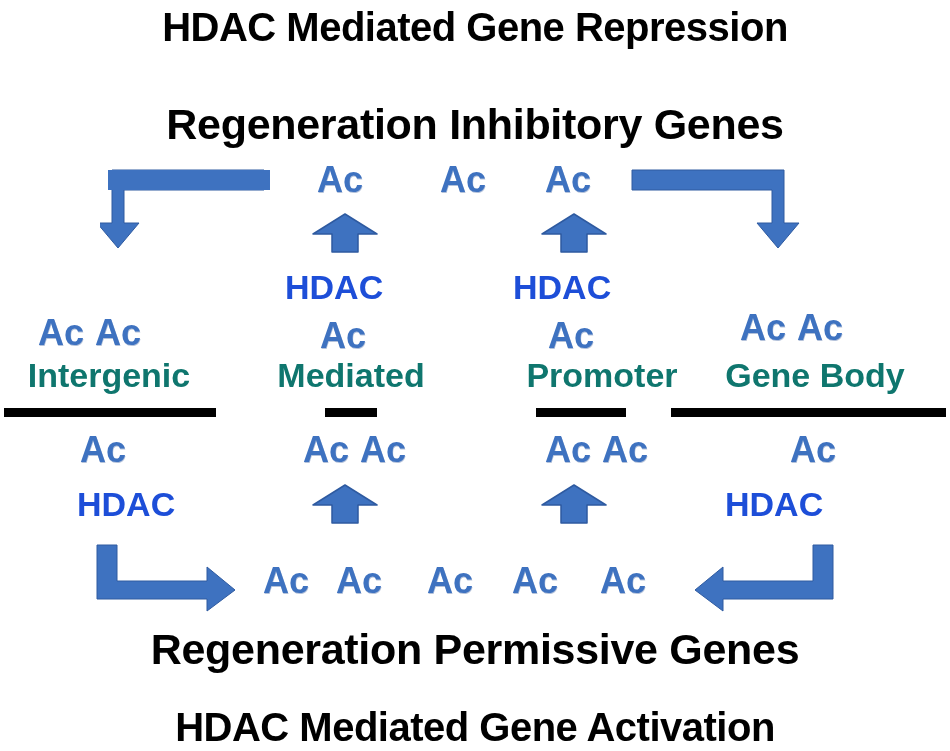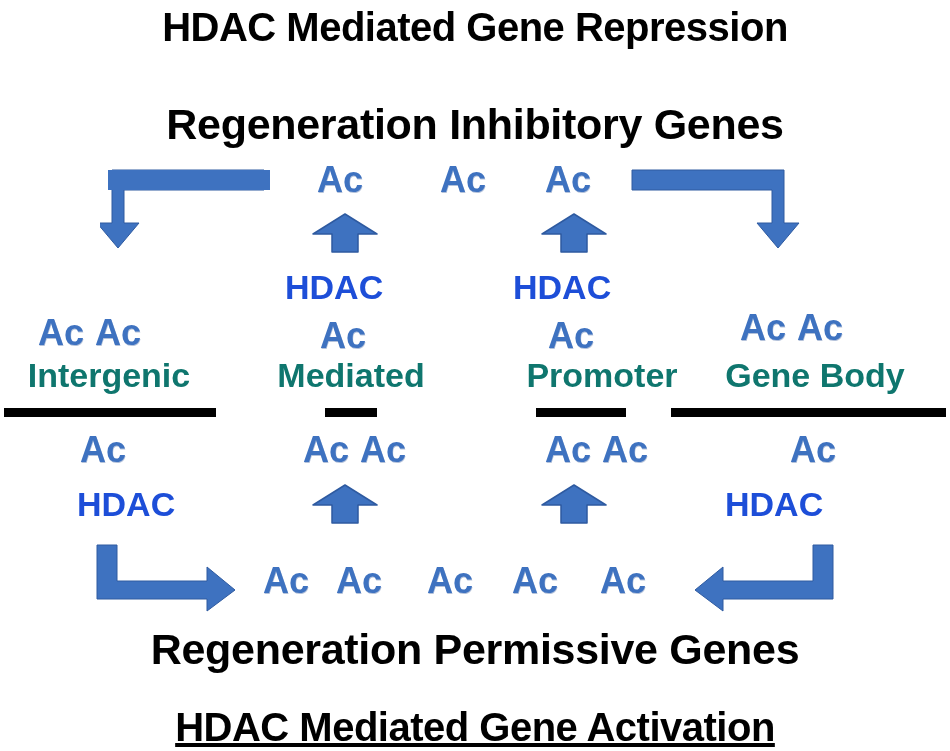--- a/index.html
+++ b/index.html
@@ -205,15 +205,15 @@
   <div class="abs ac" style="left:600px; top:563px;">Ac</div>
 
   <div class="abs" style="left:690px; top:543px;">
     <svg class="arrow-svg" width="145" height="70" viewBox="0 0 145 70" xmlns="http://www.w3.org/2000/svg">
       <path d="M 143,2 L 123,2 L 123,38 L 33,38 L 33,24 L 5,47 L 33,68 L 33,56 L 143,56 Z" fill="#3E72C0" stroke="#2E5AA0" stroke-width="1"></path>
     </svg>
   </div>
 
   <div class="abs title-sub" style="top:625px;">Regeneration Permissive Genes</div>
 
-  <div class="abs title-main" style="top:705px;text-decoration:underline;">HDAC Mediated Gene Activation</div>
+  <div class="abs title-main" style="top:705px;">HDAC Mediated Gene Activation</div>
 
 </div>
 
 </body></html>

